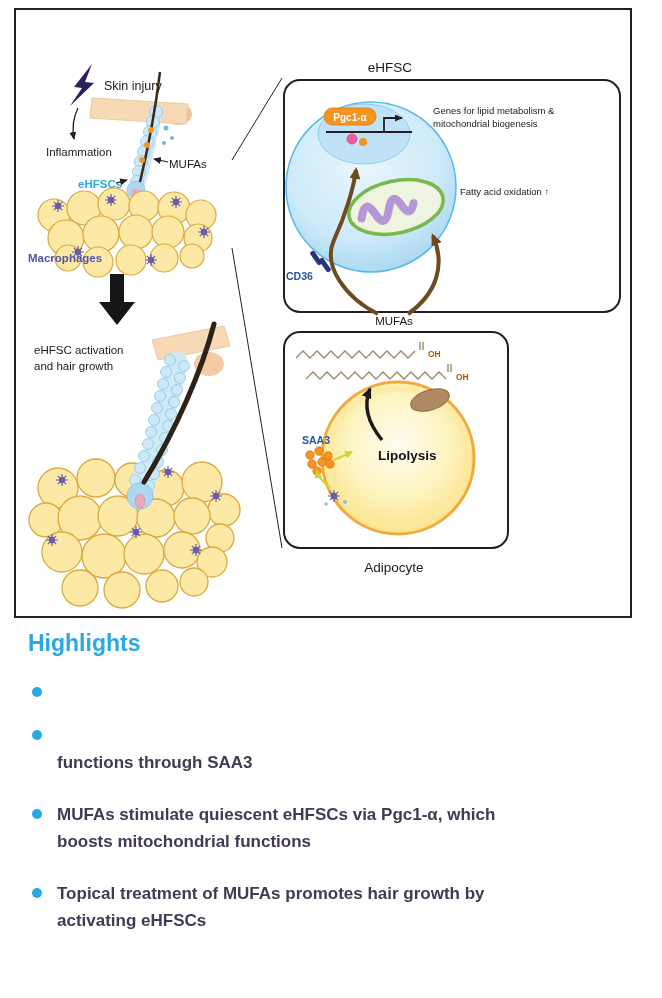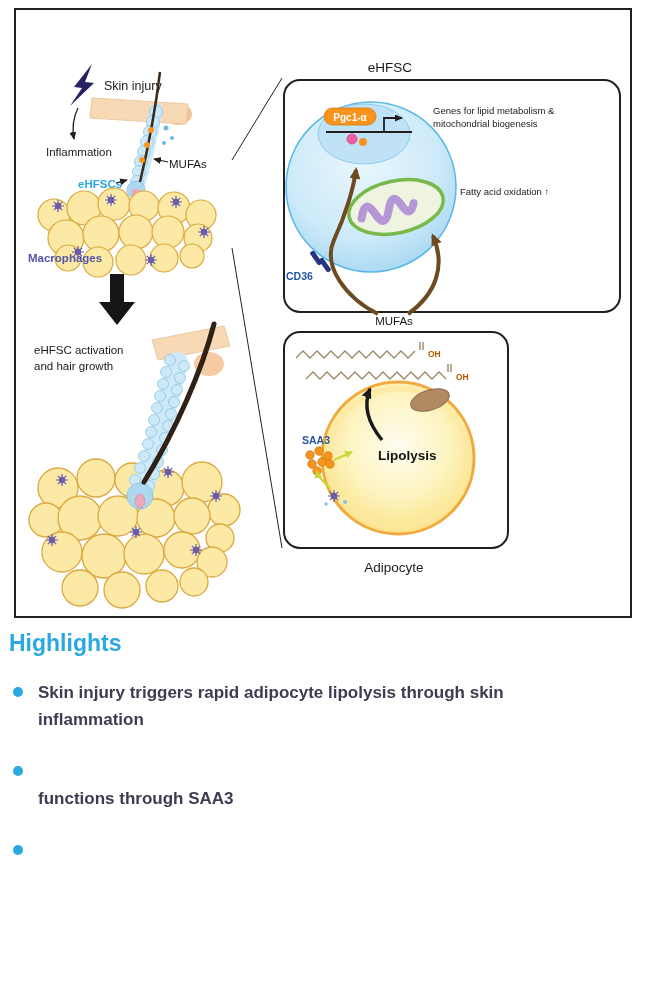--- a/index.html
+++ b/index.html
@@ -6,21 +6,21 @@
   body { font-family:"Liberation Sans", sans-serif; }
   .page { position:relative; width:662px; height:998px; background:#fff; overflow:hidden; }
 
   .figure-box {
     position:absolute; left:14px; top:8px; width:618px; height:610px;
     border:2px solid #231f20; box-sizing:border-box; background:#fff;
   }
   .figure-box svg { display:block; width:100%; height:100%; }
   svg text { font-family:"Liberation Sans", sans-serif; }
 
-  .highlights { position:absolute; left:9px; top:630px; width:612px; }
+  .highlights { position:absolute; left:28px; top:630px; width:612px; }
   .hl-heading {
     margin:0 0 22px 0; font-size:23px; font-weight:bold; color:#2aa9e1;
   }
   .hl-item {
     display:flex; align-items:flex-start; gap:15px; margin:0 0 25px 4px;
   }
   .hl-bullet {
     flex:none; width:10px; height:10px; border-radius:50%; background:#2aa9e1; margin-top:8px;
   }
   .hl-text {
@@ -280,27 +280,31 @@
 
       <text x="378" y="562" font-size="13.5" fill="#1a1a1a" text-anchor="middle">Adipocyte</text>
     </svg>
   </div>
 
   <div class="highlights">
     <h2 class="hl-heading">Highlights</h2>
 
     <div class="hl-item">
       <span class="hl-bullet"></span>
-      <p class="hl-text"><span>Skin injury triggers rapid adipocyte lipolysis through skin</span><br><span>inflammation</span></p>
     </div>
 
     <div class="hl-item">
       <span class="hl-bullet"></span>
       <p class="hl-text"><br><span>functions through SAA3</span></p>
     </div>
 
-
     <div class="hl-item">
       <span class="hl-bullet"></span>
+      <p class="hl-text"><span>MUFAs stimulate quiescent eHFSCs via Pgc1-α, which</span><br><span>boosts mitochondrial functions</span></p>
+    </div>
+
+    <div class="hl-item">
+      <span class="hl-bullet"></span>
+      <p class="hl-text"><span>Topical treatment of MUFAs promotes hair growth by</span><br><span>activating eHFSCs</span></p>
     </div>
   </div>
 
 </div>
 
 </body></html>

